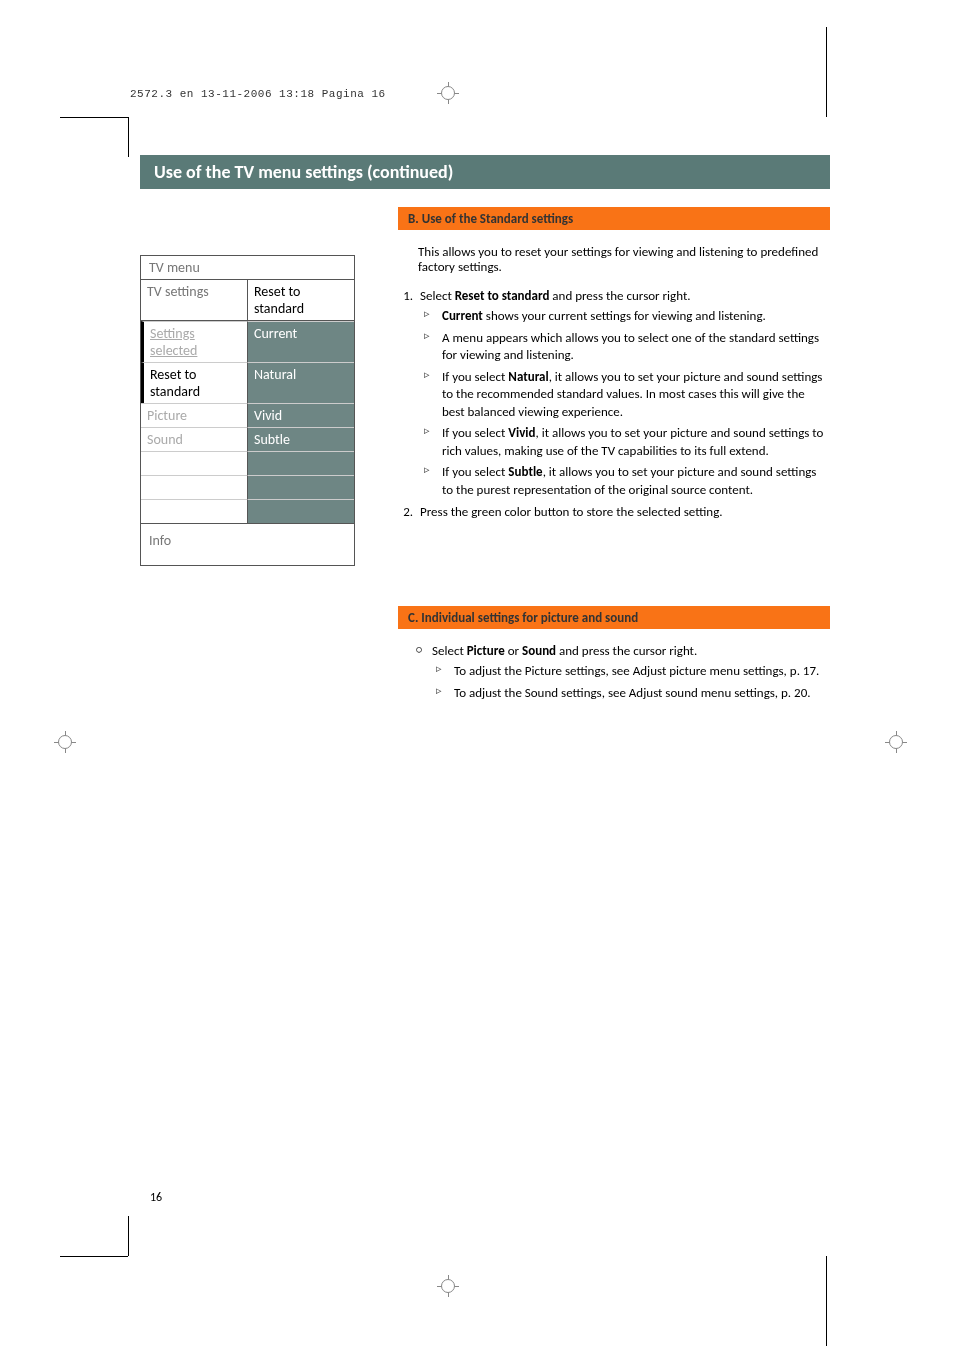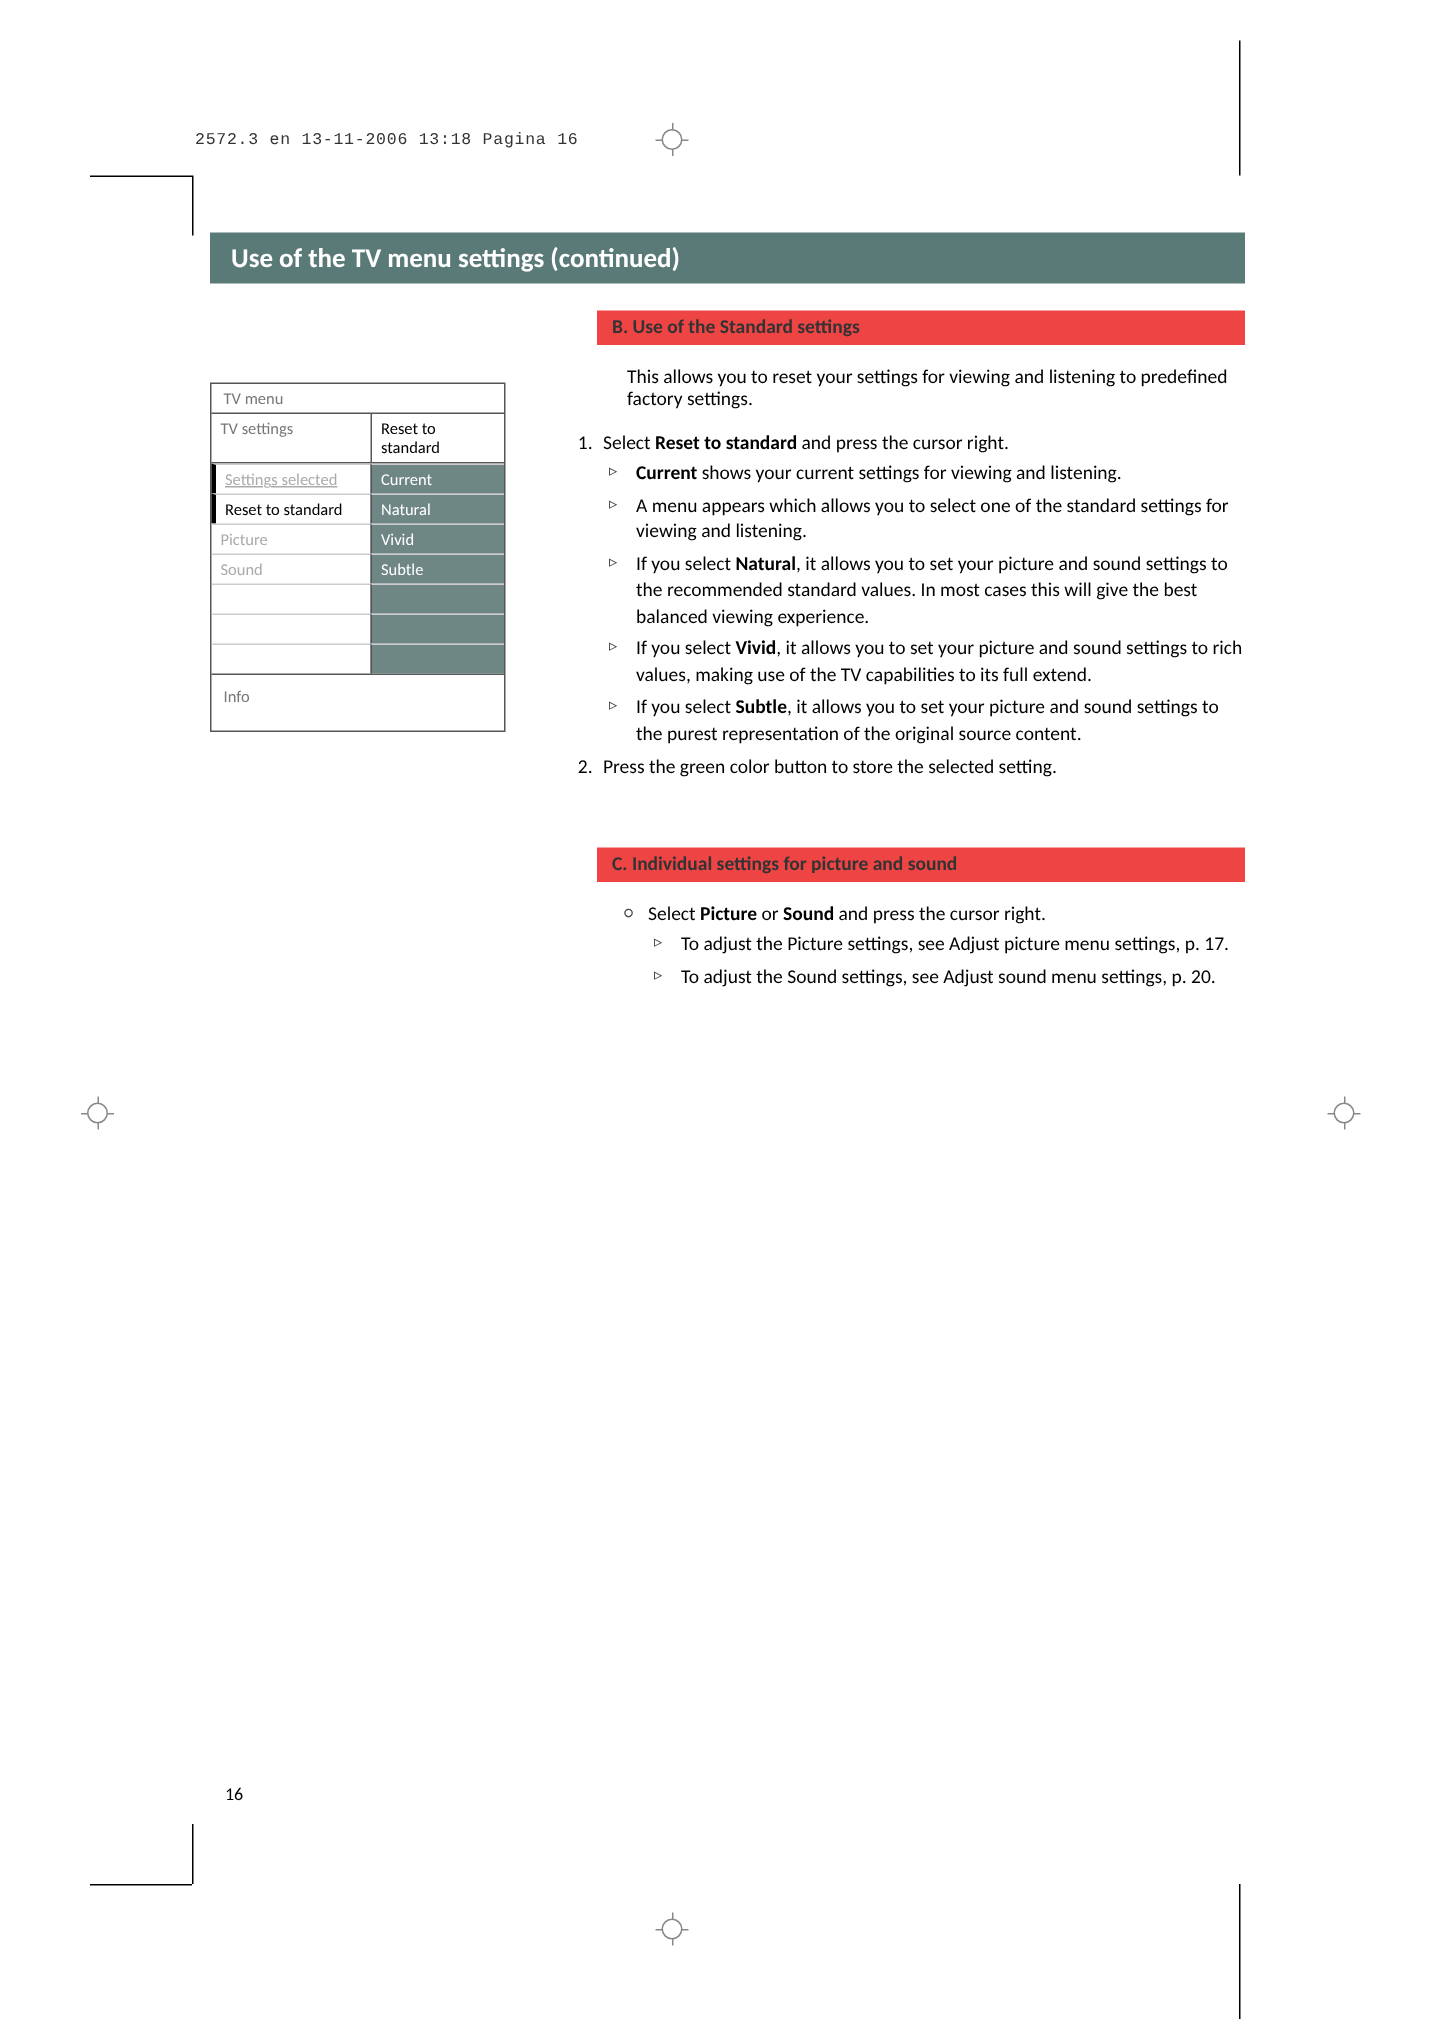--- a/index.html
+++ b/index.html
@@ -47,39 +47,39 @@
   }
   .banner {
     background: #5a7a77;
     color: #fff;
     font-size: 18px;
     font-weight: bold;
     padding: 6px 14px;
     margin-bottom: 18px;
   }
   .subhead {
-    background: #ef4444;
+    background: #f97316;
     color: #333;
     font-size: 13px;
     font-weight: bold;
     padding: 4px 10px;
     margin-bottom: 14px;
   }
   .two-col {
     display: flex;
     gap: 28px;
     margin-bottom: 40px;
   }
   .left-col { width: 230px; flex-shrink: 0; padding-top: 48px; }
   .right-col { flex: 1; }
 
   .menu-box {
     border: 1px solid #555;
-    font-size: 11px;
-    width: 197px;
+    font-size: 14px;
+    width: 215px;
   }
   .menu-title {
     padding: 3px 8px;
     color: #777;
   }
   .menu-hr { border: none; border-top: 1px solid #555; }
   .menu-row {
     display: flex;
   }
   .menu-cell {
@@ -97,21 +97,21 @@
   }
   .menu-col2.shaded { background: #6e8684; color: #fff; }
   .menu-dim { color: #aaa; }
   .menu-info {
     padding: 8px 8px 16px 8px;
     color: #777;
     border-top: 1px solid #555;
   }
 
   .intro { margin: 0 0 14px 20px; }
-  ol.steps { list-style: decimal; }
+  ol.steps { list-style: decimal; margin-left: 18px; }
   ol.steps > li { margin-bottom: 6px; padding-left: 4px; }
   ul.sub { list-style: none; margin-left: 4px; margin-top: 4px; }
   ul.sub > li { margin-bottom: 4px; padding-left: 18px; position: relative; line-height: 1.35; }
   ul.sub > li::before { content: "▹"; position: absolute; left: 0; top: 0; font-size: 11px; color: #444; }
   ul.circ { list-style: none; margin-left: 18px; }
   ul.circ > li { margin-bottom: 4px; padding-left: 16px; position: relative; }
   ul.circ > li::before { content: "○"; position: absolute; left: 0; top: 0; font-size: 11px; color: #444; }
 
   .page-number {
     position: absolute;

